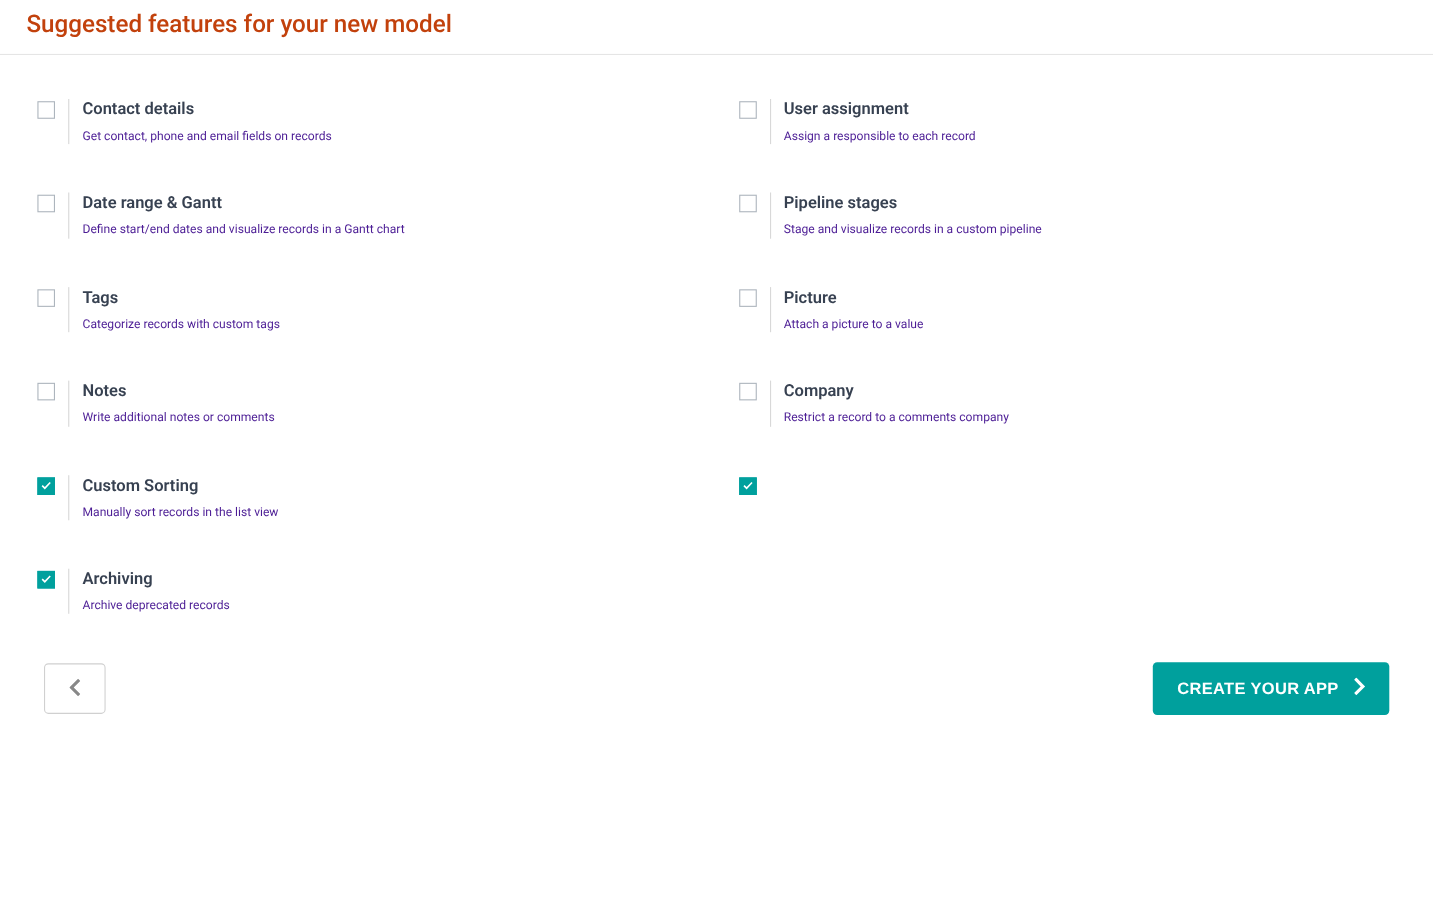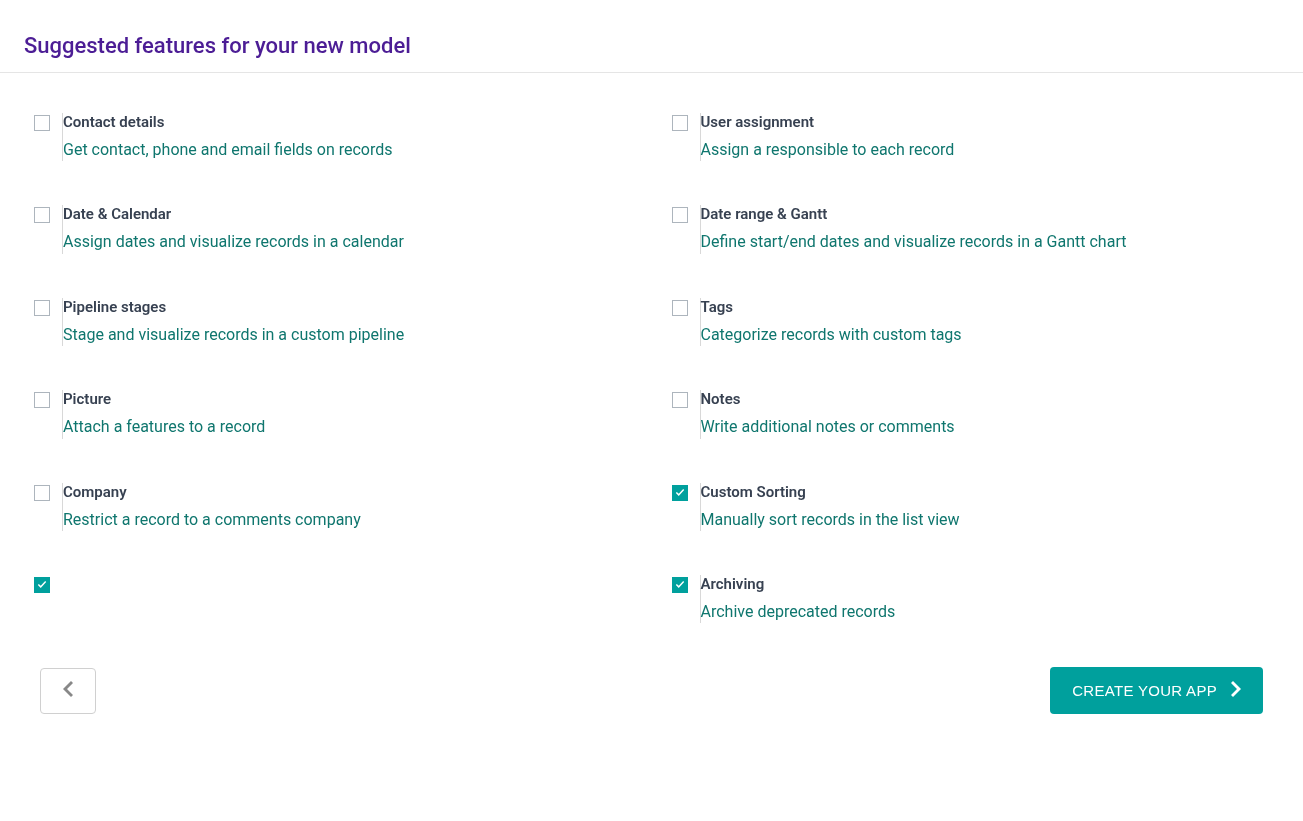--- a/index.html
+++ b/index.html
@@ -4,24 +4,23 @@
 <style>
 * { box-sizing: border-box; margin: 0; padding: 0; }
 body {
   font-family: -apple-system, BlinkMacSystemFont, "Segoe UI", Roboto, "Helvetica Neue", Arial, sans-serif;
   background: #fff;
   color: #212529;
 }
 .page-title {
   font-size: 22px;
   font-weight: 500;
-  color: #4c1d95;
+  color: #c2410c;
   padding: 10px 24px 14px 24px;
   border-bottom: 1px solid #e5e5e5;
-  margin-top: 23px;
 }
 .features-grid {
   display: grid;
   grid-template-columns: 1fr 1fr;
   column-gap: 20px;
   padding: 18px 24px 10px 24px;
 }
 .feature-item {
   display: flex;
   align-items: flex-start;
@@ -45,31 +44,31 @@
   background: #00a09d;
   border-color: #00a09d;
 }
 .checkbox.checked svg {
   width: 10px;
   height: 10px;
   fill: #fff;
 }
 .feature-text {
   border-left: 1px solid #d8d8d8;
-  padding-left: 0;
+  padding-left: 12px;
 }
 .feature-title {
   font-size: 15px;
   font-weight: 600;
   color: #374151;
   margin-bottom: 8px;
 }
 .feature-desc {
-  font-size: 16px;
-  color: #0f766e;
+  font-size: 11px;
+  color: #4c1d95;
   line-height: 1.4;
 }
 .footer-bar {
   display: flex;
   justify-content: space-between;
   align-items: center;
   padding: 12px 40px 12px 40px;
 }
 .back-button {
   width: 56px;
@@ -87,21 +86,21 @@
   height: 16px;
   fill: #888;
 }
 .create-button {
   background: #00a09d;
   color: #fff;
   border: none;
   border-radius: 4px;
   padding: 14px 22px;
   font-size: 15px;
-  font-weight: 400;
+  font-weight: 700;
   letter-spacing: 0.3px;
   display: flex;
   align-items: center;
   gap: 14px;
   cursor: pointer;
 }
 .create-button svg {
   width: 10px;
   height: 16px;
   fill: #fff;
@@ -129,29 +128,20 @@
       <div class="feature-text">
         <div class="feature-title">User assignment</div>
         <div class="feature-desc">Assign a responsible to each record</div>
       </div>
     </div>
     <div class="feature-item">
       <div class="checkbox-wrap">
         <div class="checkbox"></div>
       </div>
       <div class="feature-text">
-        <div class="feature-title">Date &amp; Calendar</div>
-        <div class="feature-desc">Assign dates and visualize records in a calendar</div>
-      </div>
-    </div>
-    <div class="feature-item">
-      <div class="checkbox-wrap">
-        <div class="checkbox"></div>
-      </div>
-      <div class="feature-text">
         <div class="feature-title">Date range &amp; Gantt</div>
         <div class="feature-desc">Define start/end dates and visualize records in a Gantt chart</div>
       </div>
     </div>
     <div class="feature-item">
       <div class="checkbox-wrap">
         <div class="checkbox"></div>
       </div>
       <div class="feature-text">
         <div class="feature-title">Pipeline stages</div>
@@ -166,21 +156,21 @@
         <div class="feature-title">Tags</div>
         <div class="feature-desc">Categorize records with custom tags</div>
       </div>
     </div>
     <div class="feature-item">
       <div class="checkbox-wrap">
         <div class="checkbox"></div>
       </div>
       <div class="feature-text">
         <div class="feature-title">Picture</div>
-        <div class="feature-desc">Attach a features to a record</div>
+        <div class="feature-desc">Attach a picture to a value</div>
       </div>
     </div>
     <div class="feature-item">
       <div class="checkbox-wrap">
         <div class="checkbox"></div>
       </div>
       <div class="feature-text">
         <div class="feature-title">Notes</div>
         <div class="feature-desc">Write additional notes or comments</div>
       </div>

